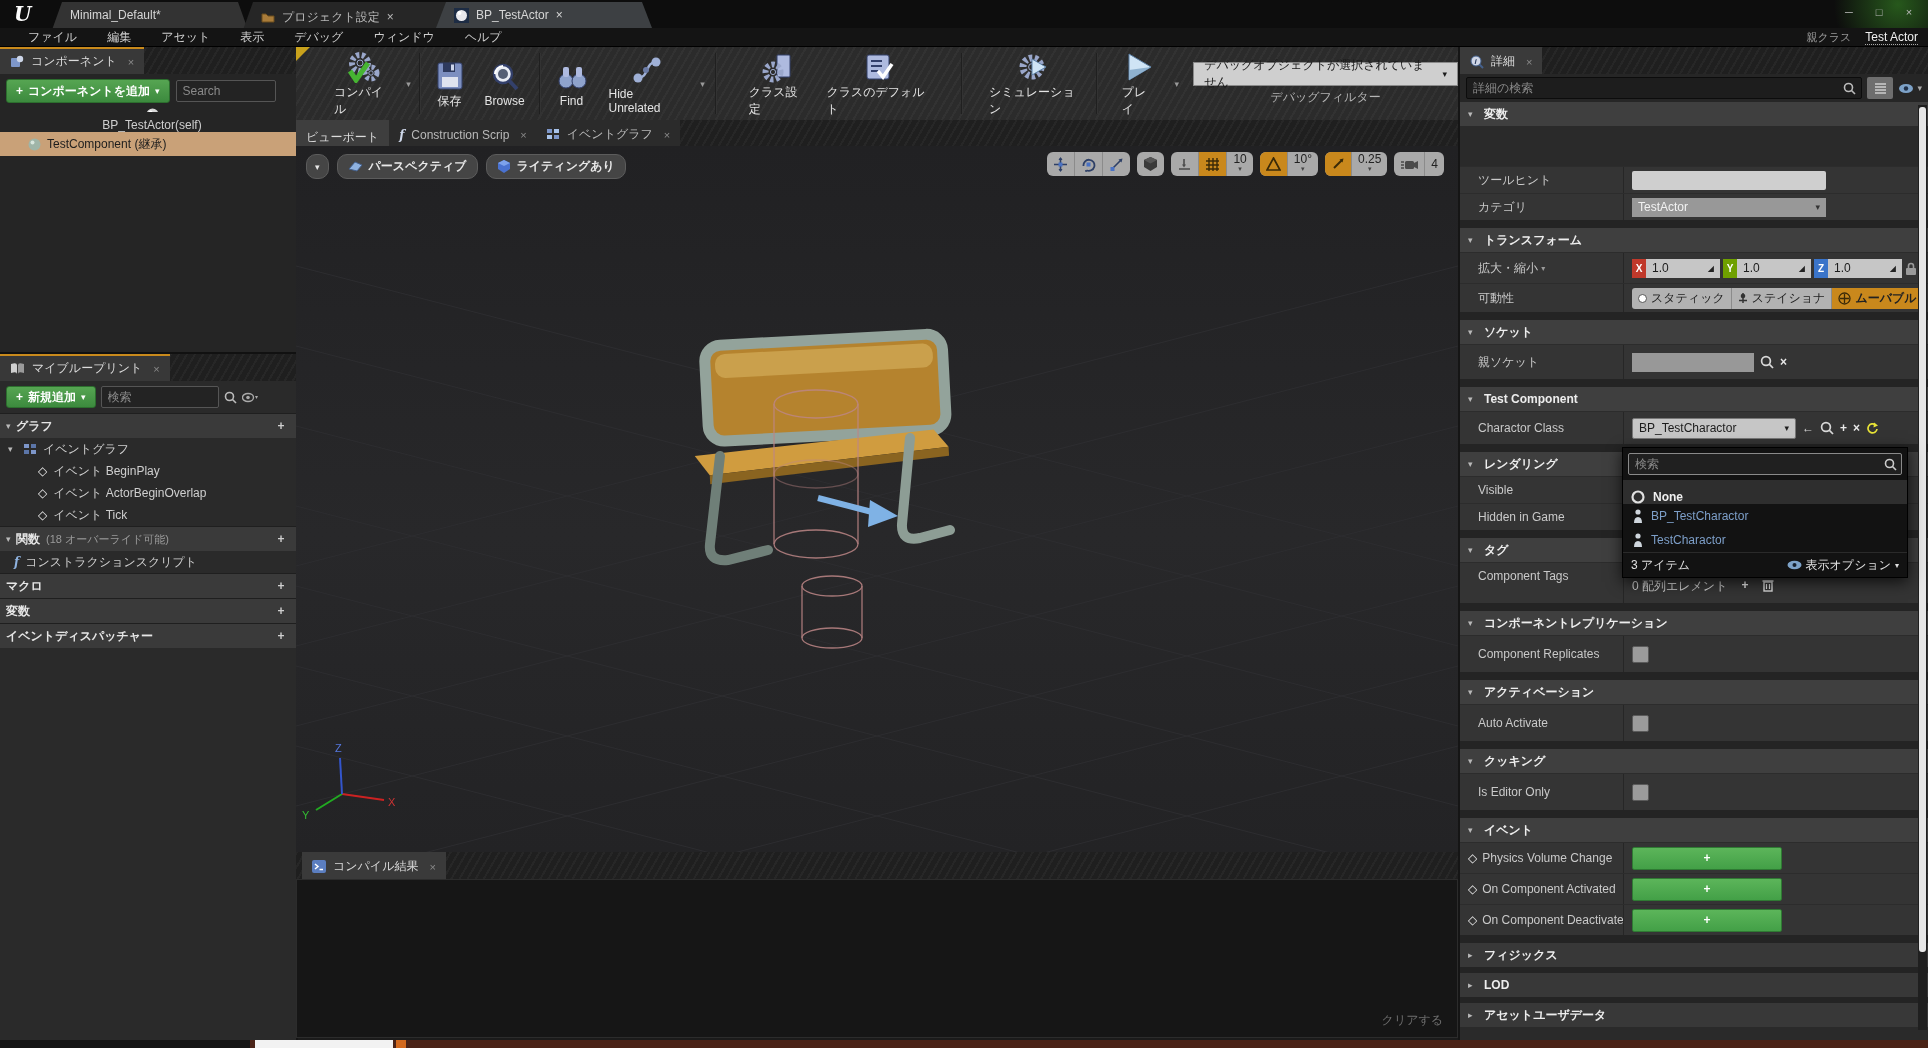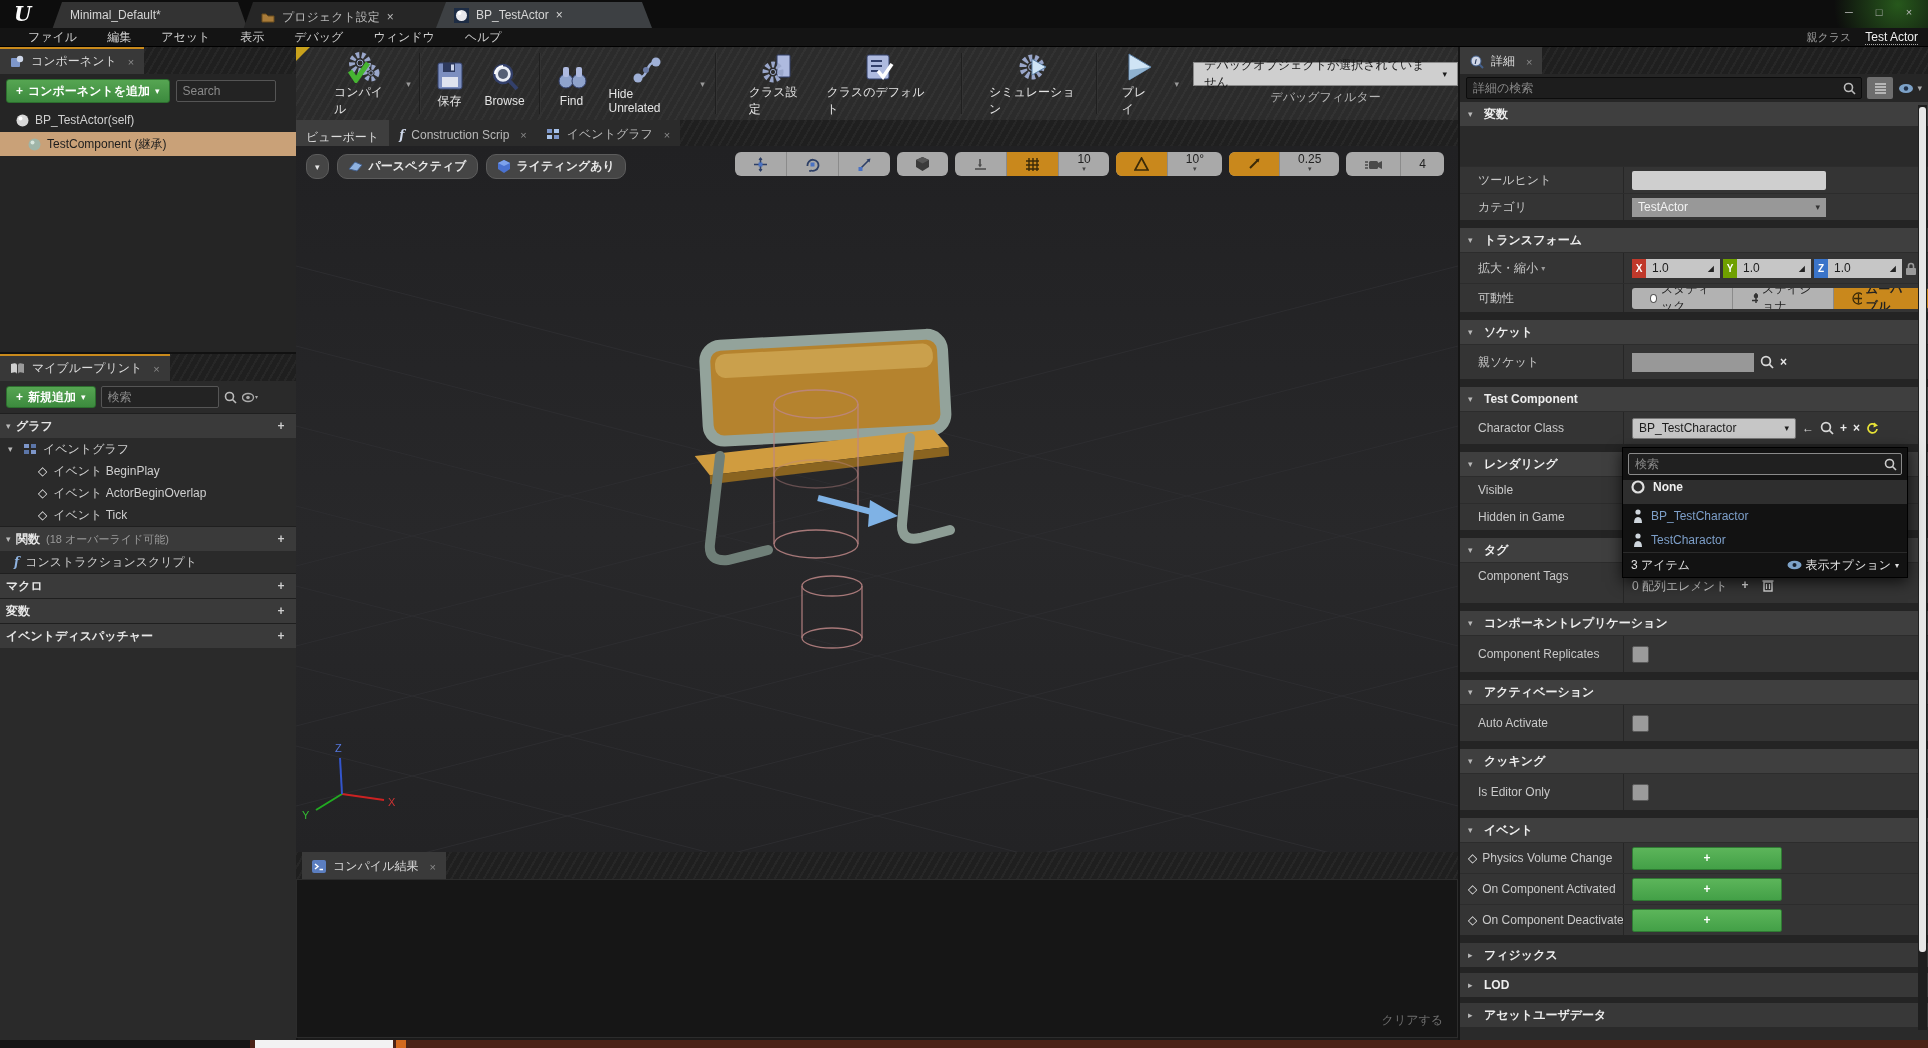--- a/index.html
+++ b/index.html
@@ -35,21 +35,21 @@
   .lrow{display:flex;align-items:center;height:22px;gap:6px;color:#cfcfcf;}
   .tri{color:#b9b9b9;font-size:9px;width:10px;display:inline-block;}
   
   .tbtn{display:flex;flex-direction:column;align-items:center;justify-content:flex-start;gap:1px;padding:4px 10px 2px;color:#e4e4e4;}
   .tbtn .lbl{font-size:12px;}
   .tsep{width:2px;align-self:stretch;background:linear-gradient(90deg,#161616,#3c3c3c);margin:6px 4px;}
   
   .vbtn{display:inline-flex;align-items:center;gap:6px;background:#454545;border:1px solid #5c5c5c;border-radius:10px;
         color:#e8e8e8;height:23px;padding:0 10px;font-weight:bold;font-size:12px;}
   .gseg{display:inline-flex;align-items:center;background:#a9a9a9;border-radius:6px;overflow:hidden;height:24px;}
-  .gseg>div{display:flex;align-items:center;justify-content:center;height:100%;padding:0 18px;border-right:1px solid #8b8b8b;color:#222;}
+  .gseg>div{display:flex;align-items:center;justify-content:center;height:100%;padding:0 6px;border-right:1px solid #8b8b8b;color:#222;}
   .gseg>div:last-child{border-right:none;}
   .gseg .on{background:#c9881c;}
   .snapval{font-size:12px;color:#222;display:flex;flex-direction:column;align-items:center;line-height:10px;}
   .snapval .dd{font-size:7px;color:#444;}
   
   .sec-h{display:flex;align-items:center;gap:6px;height:24px;background:#3f3f3f;padding:0 8px;font-weight:bold;color:#ededed;}
   .sec-gap{height:8px;background:#242424;}
   .prow{display:flex;align-items:center;background:#343434;border-top:1px solid #2c2c2c;}
   .plabel{width:164px;flex:0 0 164px;padding-left:18px;box-sizing:border-box;color:#c9c9c9;border-right:1px solid #262626;
           align-self:stretch;display:flex;align-items:center;overflow:hidden;white-space:nowrap;}
@@ -131,21 +131,21 @@
       </div>
     </div>
     <div style="display:flex;align-items:center;gap:6px;padding:5px 6px;">
       <div class="gbtn">
         <span>+</span>
         <span>コンポーネントを追加</span>
         <span style="font-size:9px;">▾</span>
       </div>
       <input class="sinput" style="width: 100px;" placeholder="Search">
     </div>
-    <div class="lrow" style="padding-left:16px;height:24px;">
+    <div class="lrow" style="padding-left:8px;height:24px;flex-direction:column;">
       <svg width="13" height="13">
           <circle cx="6.5" cy="6.5" r="6" fill="#d8d8d8"></circle>
           <circle cx="4.5" cy="4.5" r="2" fill="#fff"></circle>
         </svg>
       <span>BP_TestActor(self)</span>
     </div>
     <div class="lrow" style="padding-left:28px;height:24px;background:#c9a178;color:#1d1d1d;">
       <svg width="13" height="13">
           <circle cx="6.5" cy="6.5" r="6" fill="#9fb5a8"></circle>
           <circle cx="4.5" cy="4.5" r="2" fill="#d8e6dd"></circle>
@@ -875,21 +875,21 @@
         </div>
 
       <div class="abs" style="left:162px;top:345px;width:284px;background:#121212;border:1px solid #000;box-shadow:0 4px 14px rgba(0,0,0,.7);z-index:50;">
         <div style="padding:5px;position:relative;">
           <input class="sinput" style="width: 100%; background: rgb(32, 32, 32); border-color: rgb(138, 138, 138);" placeholder="検索">
           <svg class="abs" style="right:10px;top:10px;" width="13" height="13">
               <circle cx="5.5" cy="5.5" r="4" fill="none" stroke="#ccc" stroke-width="1.6"></circle>
               <line x1="8.5" y1="8.5" x2="12" y2="12" stroke="#ccc" stroke-width="1.6"></line>
             </svg>
         </div>
-        <div style="display:flex;align-items:flex-start;gap:8px;height:24px;padding:0 8px;background:#2e2e2e;color:#f0f0f0;font-weight:bold;">
+        <div style="display:flex;align-items:flex-end;gap:8px;height:24px;padding:0 8px;background:#2e2e2e;color:#f0f0f0;font-weight:bold;">
           <svg width="14" height="14">
               <circle cx="7" cy="7" r="5.5" fill="none" stroke="#e0e0e0" stroke-width="2.2"></circle>
             </svg>
           <span>None</span>
         </div>
         <div style="display:flex;align-items:center;gap:8px;height:24px;padding:0 10px;" class="bluelink">
           <svg width="10" height="14">
               <circle cx="5" cy="3" r="2.6" fill="#cfd6dd"></circle>
               <path d="M1 14 q0-6 4-6 q4 0 4 6z" fill="#cfd6dd"></path>
             </svg>

